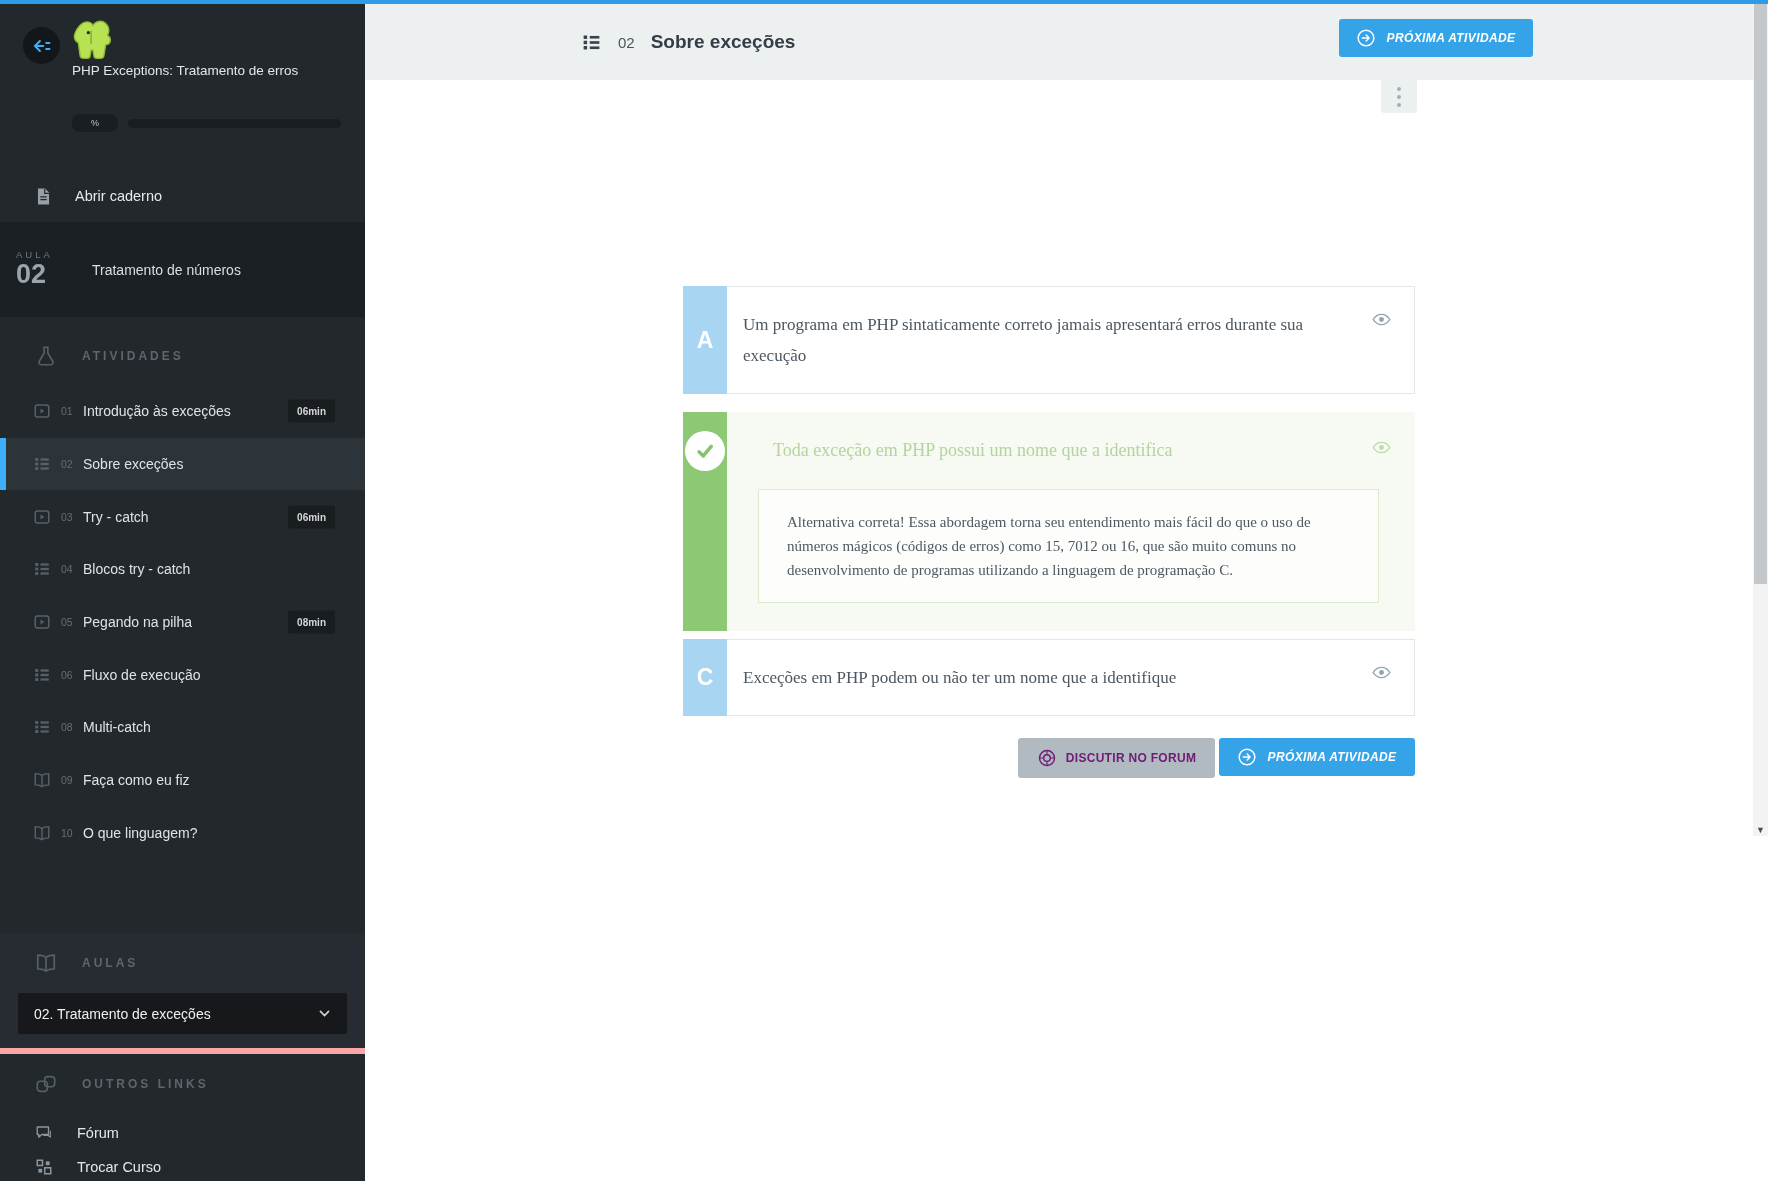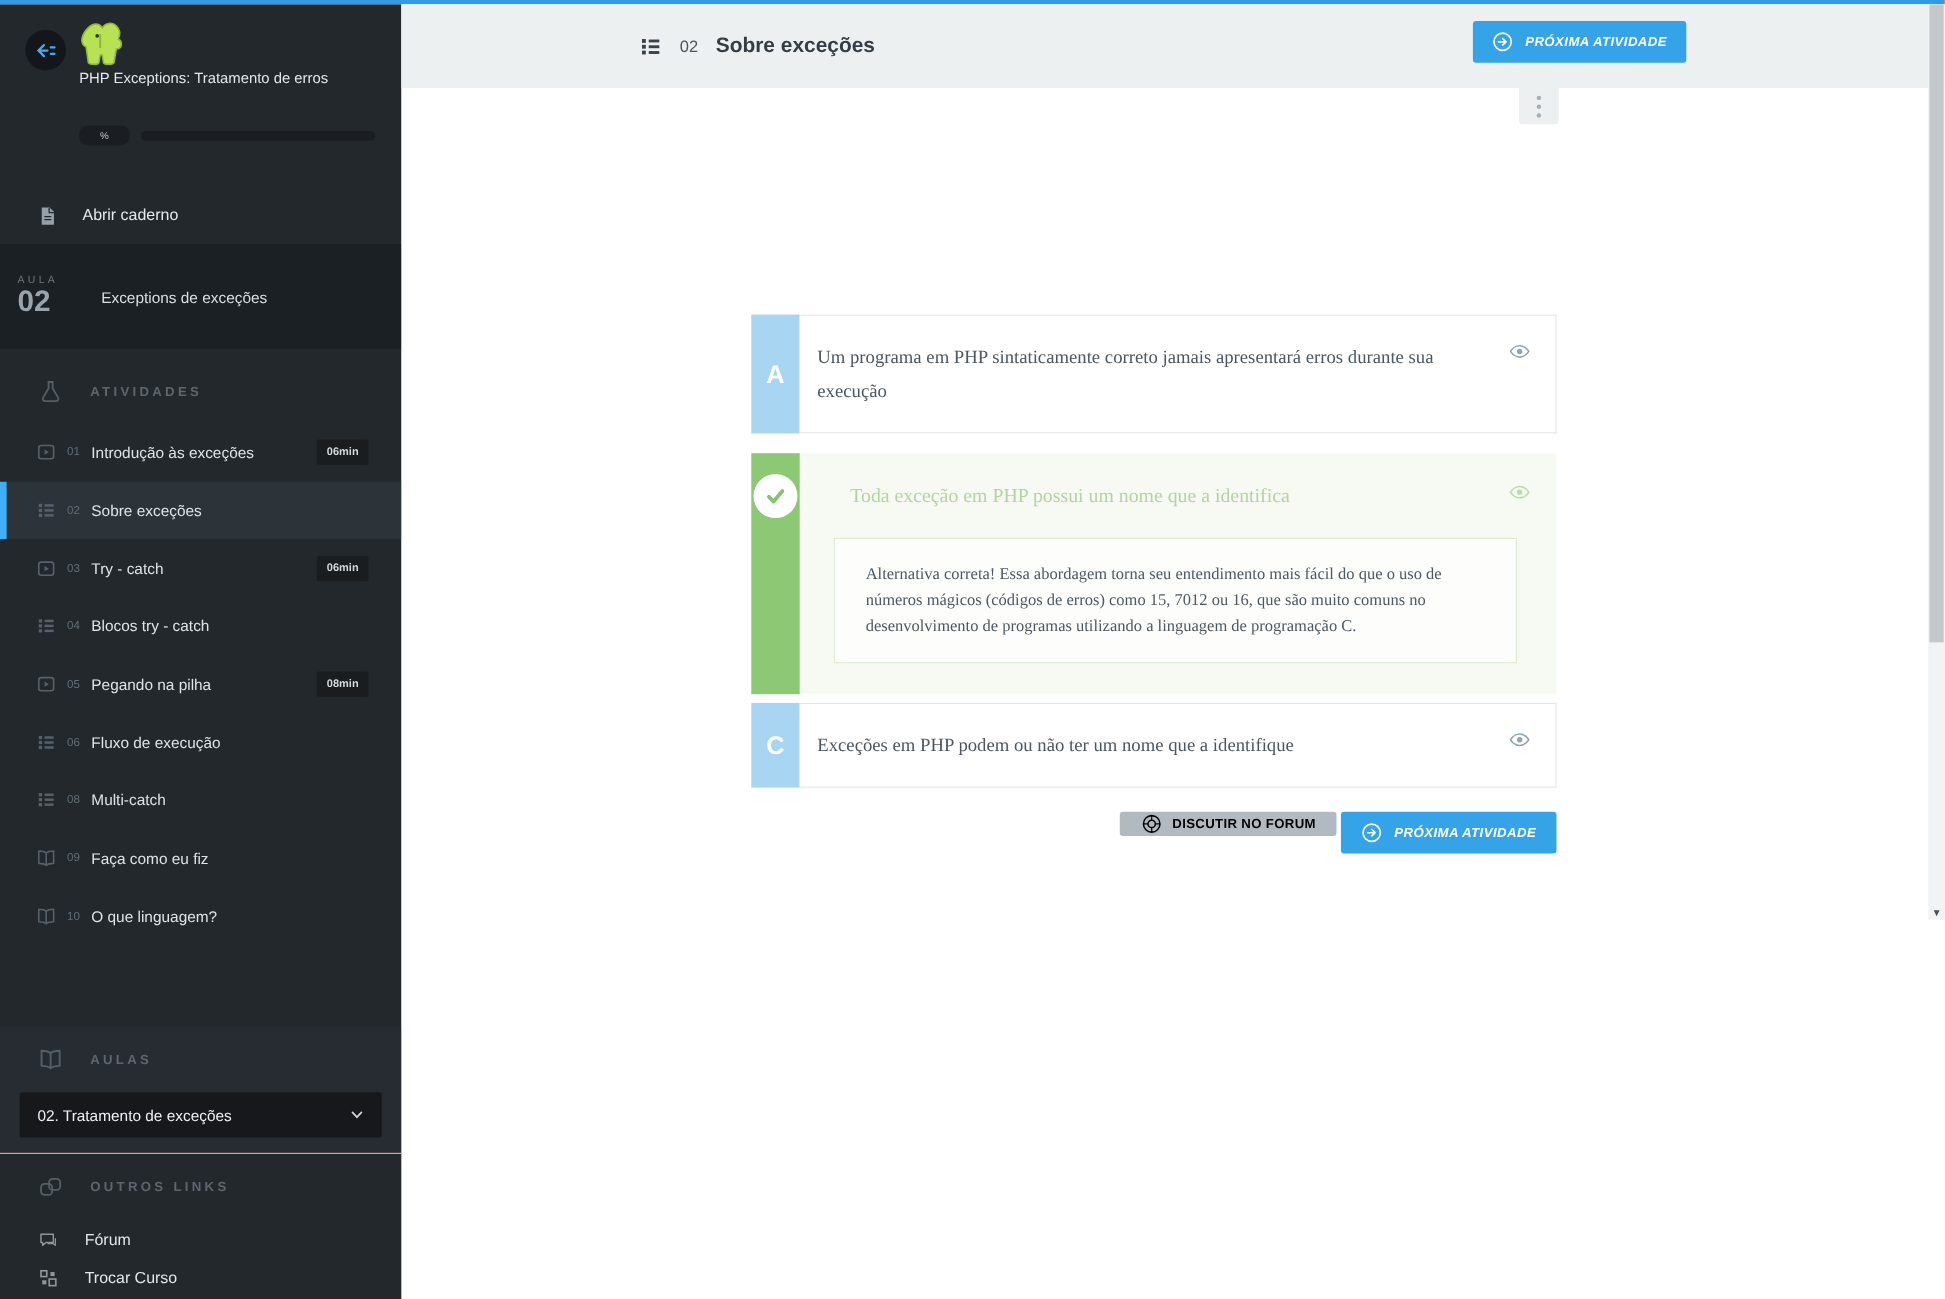--- a/index.html
+++ b/index.html
@@ -61,21 +61,21 @@
   .aulas-section { position:absolute; left:0; right:0; top:929px; height:115px;
                    background:#272c32; }
   .aulas-section .sec-header { top:16px; }
   .aulas-select { position:absolute; left:18px; right:18px; top:60px; height:41px;
                   background:#16181b; border-radius:2px; display:flex; align-items:center;
                   justify-content:space-between; padding:0 16px; cursor:pointer; }
   .aulas-select .sel-label { font-size:14px; color:#eef1f3; }
   .aulas-select .ic { color:#cfd4d7; } .aulas-select .ic svg { width:13px; height:13px; }
 
   .others-section { position:absolute; left:0; right:0; top:1044px; bottom:0;
-                    background:#23282d; border-top:1px solid #fca5a5; }
+                    background:#23282d; border-top:6px solid #fca5a5; }
   .others-section .sec-header { top:16px; }
   .link-row { height:30px; padding-left:34px; gap:24px; font-size:14.5px;
               color:#e4e7e9; cursor:pointer; }
   .link-row .ic { color:#8d969c; width:19px; justify-content:center; }
   .link-row .ic svg { width:18px; height:18px; }
   .forum-row { top:64px; } .trocar-row { top:98px; }
 
   
   .main { position:absolute; left:365px; top:4px; right:0; bottom:0; background:#fff; }
   .main-header { position:absolute; left:0; right:0; top:0; height:76px; background:#edf0f0; }
@@ -119,24 +119,24 @@
   .alt-correct .body { flex:1; padding:22px 0 28px 0; }
   .alt-correct .ans { padding:6px 92px 0 46px; font-family:"Liberation Serif", serif;
                       font-size:18px; color:#b4d49f; }
   .alt-correct .eye { color:#bddcab; top:26px; }
   .explanation { margin:28px 36px 0 31px; border:1px solid #dcead0; background:#fdfefb;
                  padding:20px 28px; font-family:"Liberation Serif", serif; font-size:15px;
                  line-height:24px; color:#4e5862; }
   .explanation-inner { max-width:560px; }
 
   .actions { display:flex; justify-content:flex-end; gap:4px; margin-top:22px; }
-  .btn-gray { background:#b1bac0; border:none; border-radius:3px; color:#000000;
+  .btn-gray { background:#b1bac0; border:none; border-radius:3px; color:#701a75;
               font-family:"Liberation Sans", sans-serif; font-weight:bold; font-size:12px;
               letter-spacing:.3px; display:flex; align-items:center; justify-content:center;
-              gap:9px; cursor:pointer; width:197px; height:22px; }
+              gap:9px; cursor:pointer; width:197px; height:40px; }
   .btn-gray .ic svg { width:20px; height:20px; }
   .act-next { width:196px; height:38px; }
 
   
   .scrollbar { position:absolute; right:0; top:4px; width:15px; height:832px;
                background:#f2f3f4; }
   .scroll-thumb { position:absolute; left:1px; right:1px; top:0; height:580px;
                   background:#c4c8ca; cursor:grab; }
   .scroll-down { position:absolute; left:0; right:0; bottom:1px; text-align:center;
                  font-size:9px; color:#4a4f52; cursor:pointer; }
@@ -179,21 +179,21 @@
         </svg>
       </span>
     <span>Abrir caderno</span>
   </div>
 
   <div class="aula-block">
     <div class="aula-badge">
       <span class="aula-label">AULA</span>
       <span class="aula-number">02</span>
     </div>
-    <span class="aula-title">Exceptions de exceções</span>
+    <span class="aula-title">Tratamento de números</span>
   </div>
 
   <div class="sb-row sec-header activities-header">
     <span class="ic">
         <svg viewBox="0 0 24 24" fill="none" stroke="currentColor" stroke-width="1.8" stroke-linejoin="round">
           <path d="M9 2.5h6M10 2.5v6.2L4.6 18a2.3 2.3 0 0 0 2 3.5h10.8a2.3 2.3 0 0 0 2-3.5L14 8.7V2.5"></path>
         </svg>
       </span>
     <span>ATIVIDADES</span>
   </div>

